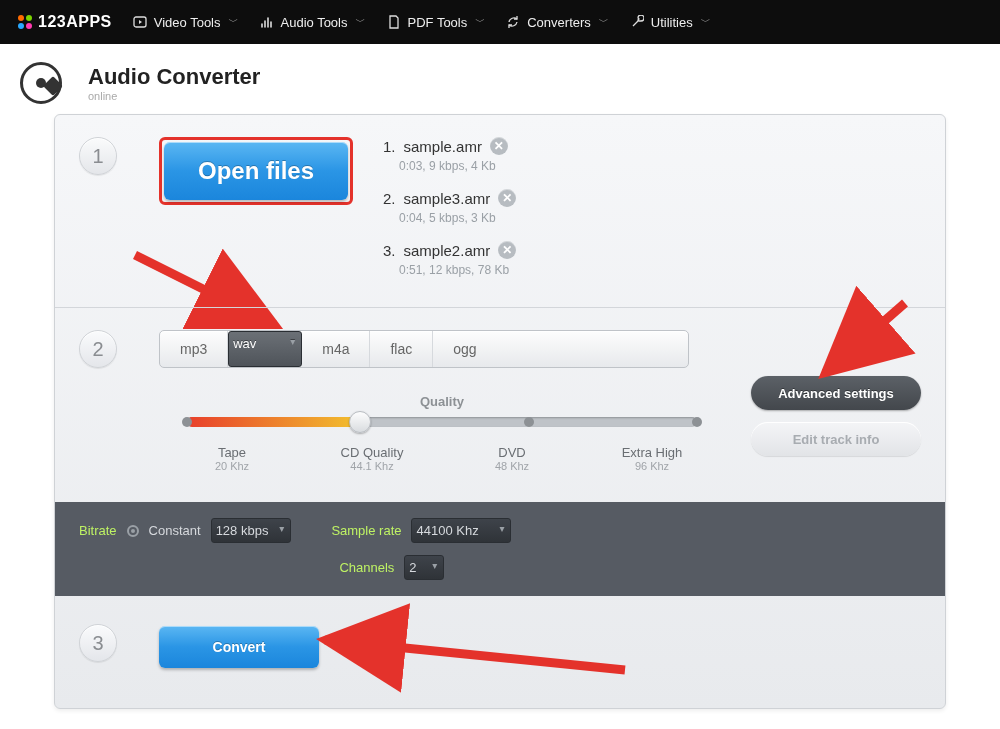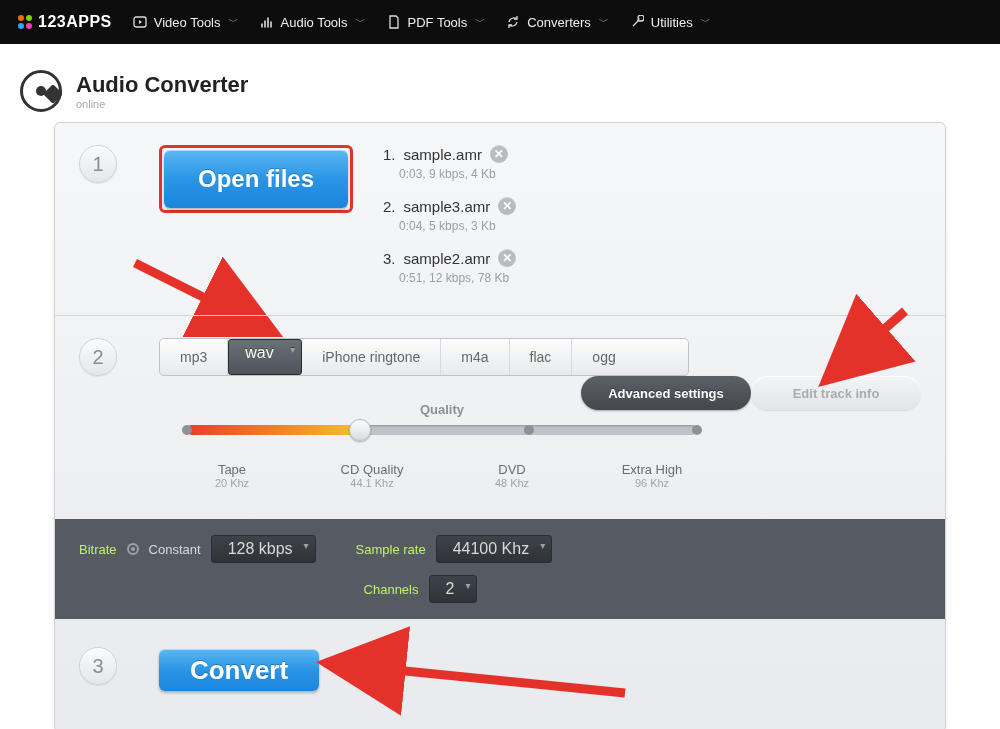--- a/index.html
+++ b/index.html
@@ -18,21 +18,21 @@
 }
 .logo { display: flex; align-items: center; gap: 6px; font-weight: 800; letter-spacing: .5px; font-size: 16px; color:#fff;}
 .logo .dots { display:inline-grid; grid-template-columns:repeat(2,6px); grid-template-rows:repeat(2,6px); gap:2px;}
 .logo .dots span{width:6px;height:6px;border-radius:50%}
 .logo .d1{background:#ff6b00}.logo .d2{background:#7ad400}.logo .d3{background:#2aa9ff}.logo .d4{background:#ff3ab0}
 .nav-item{display:flex;align-items:center;gap:6px;cursor:pointer;color:#eee}
 .nav-item .ic{width:16px;height:16px;display:inline-flex;align-items:center;justify-content:center}
 .nav-item .chev{font-size:10px;color:#999;margin-left:2px}
 
 
-.pagehead{display:flex;align-items:center;gap:14px;padding:26px 20px 10px 20px}
+.pagehead{display:flex;align-items:center;gap:26px;padding:18px 20px 10px 20px}
 .pagehead .logo-circ{
   width:42px;height:42px;border:3px solid #333;border-radius:50%;position:relative;
 }
 .pagehead .logo-circ:before{content:"";position:absolute;left:50%;top:50%;width:10px;height:10px;background:#333;border-radius:50%;transform:translate(-50%,-50%)}
 .pagehead .logo-circ:after{content:"";position:absolute;right:-1px;bottom:8px;width:14px;height:14px;background:#333;border-radius:2px;transform:rotate(45deg)}
 .pagehead h1{font-size:22px;font-weight:800;color:#222}
 .pagehead .sub{font-size:11px;color:#aaa}
 
 
 .panel{
@@ -73,45 +73,45 @@
 .fmt.sel{background:linear-gradient(#6b7076,#4f545a);color:#fff;text-shadow:0 -1px 0 rgba(0,0,0,.4)}
 .fmt.more{display:flex;align-items:center;gap:22px;color:#888}
 .fmt.more .dd{font-size:11px;color:#999}
 
 .qual{margin:26px 0 0 108px;width:510px}
 .qual-title{text-align:center;font-size:13px;color:#8d9195;font-weight:700;margin-bottom:8px}
 .track{position:relative;height:10px;border-radius:5px;background:#bfc3c8;box-shadow:inset 0 1px 2px rgba(0,0,0,.25)}
 .track .fill{position:absolute;left:0;top:0;height:100%;width:34%;border-radius:5px 0 0 5px;background:linear-gradient(90deg,#e83f2b,#f2c12e)}
 .track .dot{position:absolute;top:50%;width:10px;height:10px;border-radius:50%;background:#8d9195;transform:translate(-50%,-50%)}
 .track .handle{position:absolute;top:50%;left:34%;transform:translate(-50%,-50%);width:22px;height:22px;border-radius:50%;background:linear-gradient(#fdfdfd,#d9dcdf);border:1px solid #b8bcc1;box-shadow:0 1px 2px rgba(0,0,0,.3);cursor:pointer}
-.qlabels{display:flex;justify-content:space-between;margin-top:27px}
+.qlabels{display:flex;justify-content:space-between;margin-top:18px}
 .qlab{width:90px;text-align:center;font-size:13px;color:#6a6e73}
 .qlab .sub{display:block;font-size:11px;color:#a0a4a9}
 
-.sidebtns{position:absolute;right:24px;top:60px;display:flex;flex-direction:row;}
+.sidebtns{position:absolute;right:24px;top:68px;display:flex;flex-direction:column;gap:12px}
 .pill{width:170px;height:34px;border:none;border-radius:17px;font-size:13px;font-weight:700;cursor:pointer}
 .pill.dark{background:linear-gradient(#5c6167,#43474c);color:#fff;text-shadow:0 -1px 0 rgba(0,0,0,.4);box-shadow:0 1px 2px rgba(0,0,0,.3)}
 .pill.light{background:linear-gradient(#f4f5f7,#e2e4e7);color:#a8acb1;box-shadow:inset 0 1px 0 #fff,0 1px 1px rgba(0,0,0,.1)}
 
 
 .advbar{background:#565b63;color:#d6d9dd;padding:16px 24px;display:flex;align-items:flex-start;gap:40px;font-size:13px}
 .advgroup{display:flex;align-items:center;gap:10px}
 .advcol{display:flex;flex-direction:column;gap:12px}
 .advlabel{color:#bef264}
 .radio{width:12px;height:12px;border-radius:50%;border:2px solid #9aa0a6;display:inline-block;position:relative}
 .radio.on:after{content:"";position:absolute;inset:2px;border-radius:50%;background:#9aa0a6}
-.sel{background:linear-gradient(#3e434a,#2f3338);border:1px solid #2a2e33;color:#d6d9dd;padding:4px 22px 4px 16px;border-radius:3px;position:relative;font-size:16px;cursor:pointer;min-width:74px;display:inline-block}
+.sel{background:linear-gradient(#3e434a,#2f3338);border:1px solid #2a2e33;color:#d6d9dd;padding:4px 22px 4px 4px;border-radius:3px;position:relative;font-size:13px;cursor:pointer;min-width:74px;display:inline-block}
 .sel:after{content:"▾";position:absolute;right:6px;top:4px;font-size:10px;color:#9aa0a6}
 .chk{width:12px;height:12px;border:1px solid #8d9195;background:#6a6f76;display:inline-block;border-radius:2px}
 
 
 .btn-convert{
   margin-left:80px;width:160px;height:42px;border:none;border-radius:6px;cursor:pointer;
   background:linear-gradient(#5bb7f3,#2a95e5 50%,#1b86dc);
-  color:#fff;font-size:26px;font-weight:700;text-shadow:0 -1px 0 rgba(0,0,0,.25);
+  color:#fff;font-size:14px;font-weight:700;text-shadow:0 -1px 0 rgba(0,0,0,.25);
   box-shadow:inset 0 1px 0 rgba(255,255,255,.5),0 2px 3px rgba(0,0,0,.25);
 }
 
 
 .arrow{position:absolute;pointer-events:none}
 .arrow svg{overflow:visible}
 </style>
 </head>
 <body>
 
@@ -229,21 +229,20 @@
         </svg>
     </div>
   </div>
 
   <div class="section" style="padding-bottom:30px">
     <div class="stepno">2</div>
 
     <div class="fmtbar">
       <div class="fmt">mp3</div>
       <div class="fmt sel">wav</div>
-      <div class="fmt">iPhone ringtone</div>
       <div class="fmt">m4a</div>
       <div class="fmt">flac</div>
       <div class="fmt">ogg</div>
     </div>
 
     <div class="qual">
       <div class="qual-title">Quality</div>
       <div class="track">
         <div class="fill"></div>
         <div class="dot" style="left:0%"></div>

